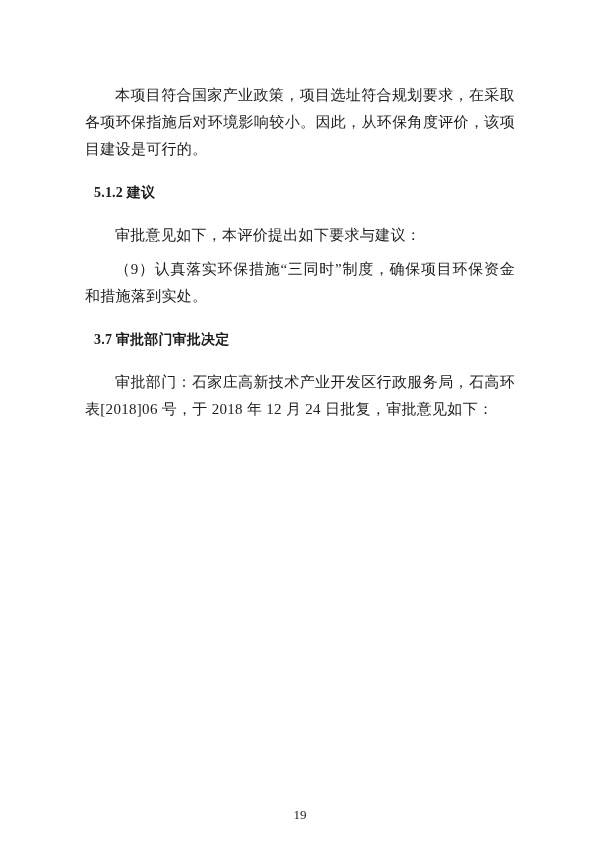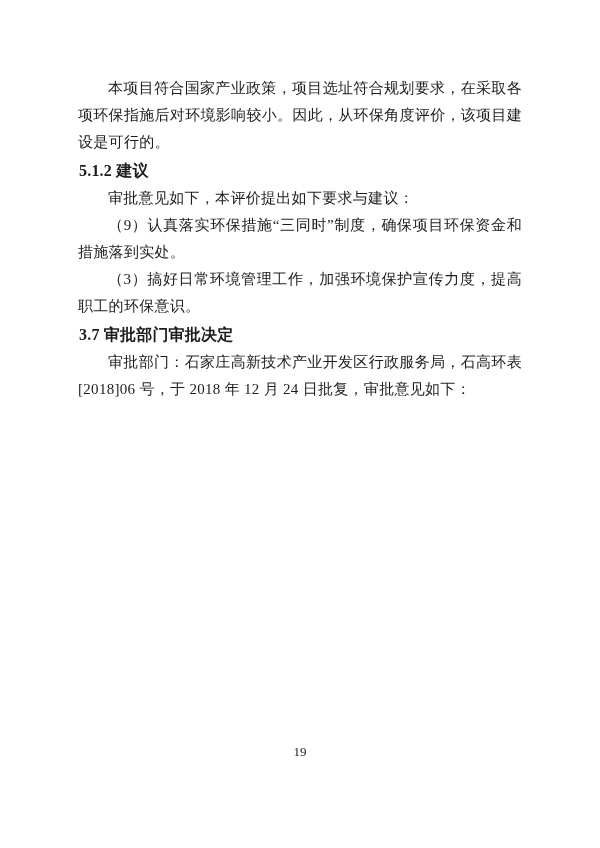--- a/index.html
+++ b/index.html
@@ -13,56 +13,55 @@
     color: #1c1c1c;
     overflow: hidden;
   }
   .content {
     position: absolute;
     left: 78px;
     right: 78px;
     top: 75px;
   }
   .para {
-    margin: 0;
+    margin: 7px;
     font-size: 15px;
     line-height: 27px;
     text-align: justify;
     text-indent: 2em;
     letter-spacing: 0.3px;
   }
   .heading {
-    margin: 1px;
-    font-size: 16px;
+    margin: 16px;
+    font-size: 14px;
     line-height: 27px;
     font-weight: bold;
     text-indent: 0;
     text-align: left;
     letter-spacing: 0.2px;
   }
   .page-number {
     position: absolute;
-    top: 744px;
+    top: 807px;
     left: 0;
     width: 100%;
     text-align: center;
     font-size: 13px;
     line-height: 16px;
     color: #222222;
     font-family: "Liberation Serif", "DejaVu Serif", serif;
   }
 </style>
 </head>
 <body>
 
 <div class="page">
   <div class="content">
     <p class="para">本项目符合国家产业政策，项目选址符合规划要求，在采取各项环保指施后对环境影响较小。因此，从环保角度评价，该项目建设是可行的。</p>
     <h2 class="heading">5.1.2 建议</h2>
     <p class="para">审批意见如下，本评价提出如下要求与建议：</p>
     <p class="para">（9）认真落实环保措施“三同时”制度，确保项目环保资金和措施落到实处。</p>
-    <p class="para">（3）搞好日常环境管理工作，加强环境保护宣传力度，提高职工的环保意识。</p>
     <h2 class="heading">3.7 审批部门审批决定</h2>
     <p class="para">审批部门：石家庄高新技术产业开发区行政服务局，石高环表[2018]06 号，于 2018 年 12 月 24 日批复，审批意见如下：</p>
   </div>
 
   <div class="page-number">19</div>
 </div>
 
 </body></html>

